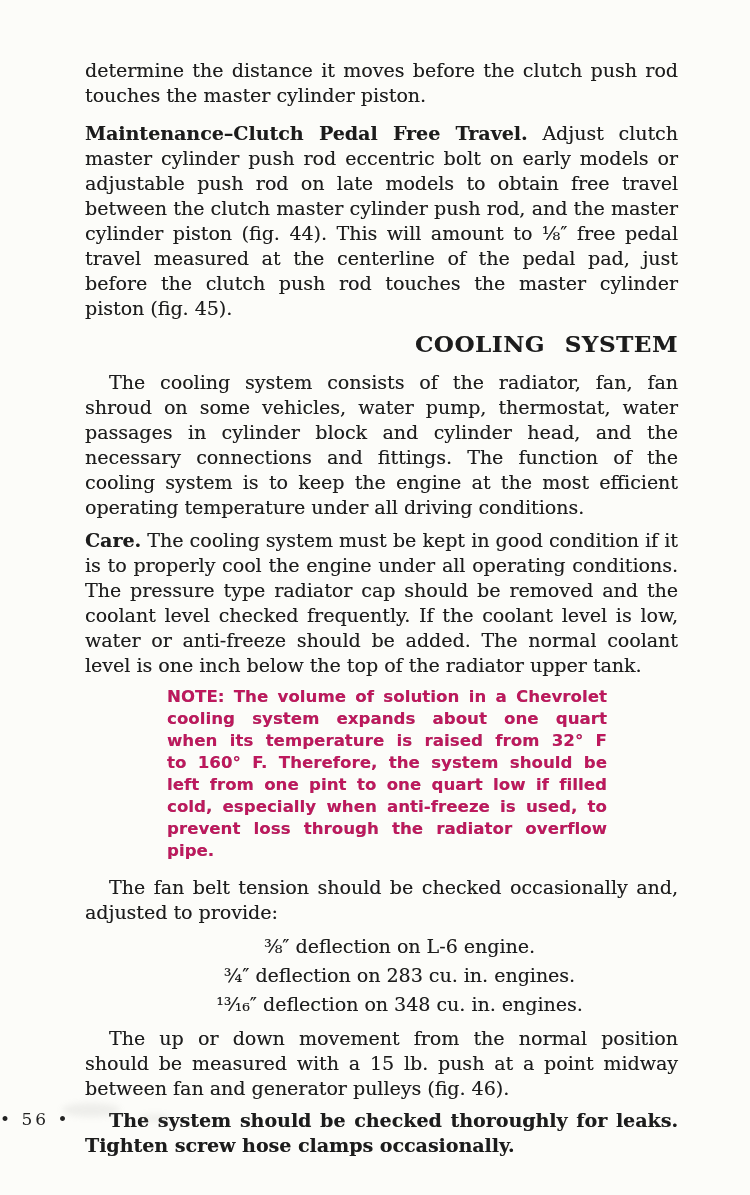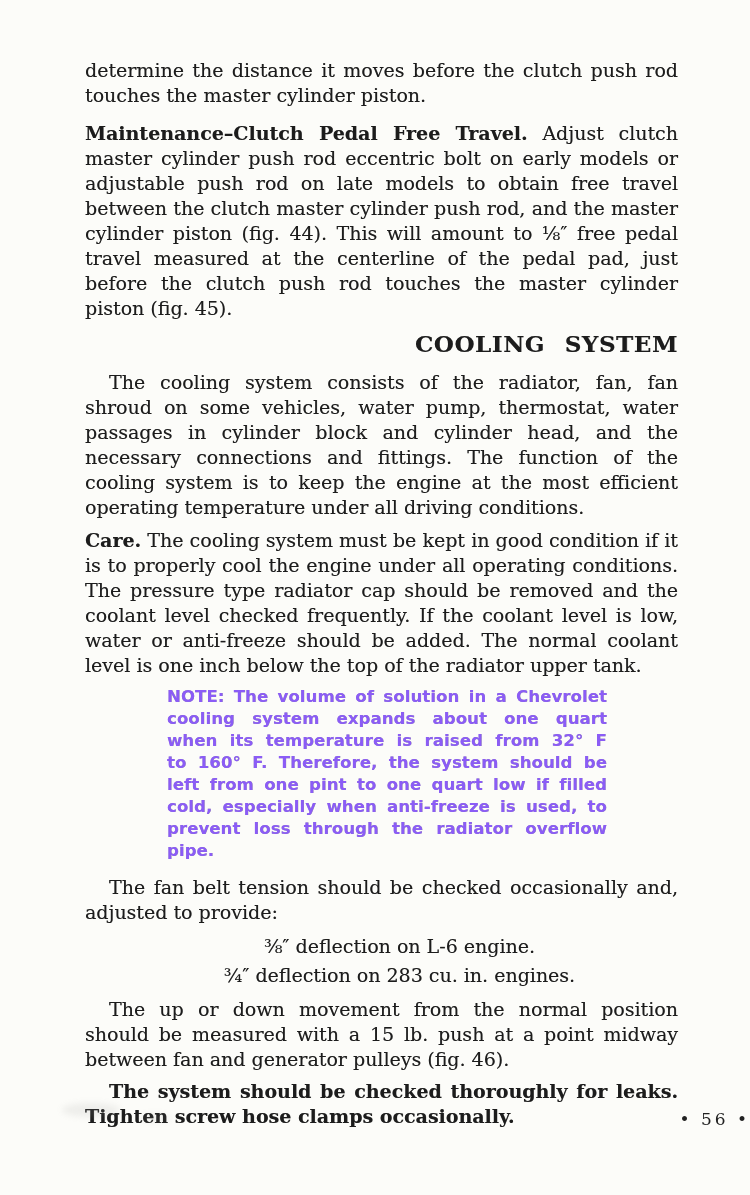--- a/index.html
+++ b/index.html
@@ -46,41 +46,41 @@
   .note-block {
     margin: 8px 0 0 82px;
     width: 440px;
     font-family: "DejaVu Sans", sans-serif;
     font-weight: bold;
     font-size: 16.5px;
     line-height: 22px;
     text-align: justify;
     word-spacing: 3px;
     letter-spacing: 0.1px;
-    color: #8b5cf6;
+    color: #be185d;
     text-shadow: 0.2px 0.2px 0.3px rgba(25,25,25,0.4);
   }
   .p-fanbelt { margin-top: 13px; }
   .spec-list {
     margin: 7px 0 0 36px;
     text-align: center;
   }
   .spec-item {
     font-size: 19px;
     line-height: 29px;
     text-shadow: 0.2px 0.2px 0.4px rgba(25,25,25,0.45);
   }
   .p-movement { margin-top: 7px; }
   .p-leaks { margin-top: 7px; font-weight: bold; }
   .page-footer {
     position: absolute;
     left: 0;
     top: 1109px;
     width: 750px;
-    text-align: right;
+    text-align: left;
     font-size: 17px;
     letter-spacing: 3px;
     color: #222;
   }
   .smudge {
     position: absolute;
     border-radius: 50%;
     background: #9a9a96;
     opacity: 0.14;
     filter: blur(3px);
@@ -104,20 +104,21 @@
 
     <p class="para p-care"><span class="lead">Care.</span><span> The cooling system must be kept in good condition if it is to properly cool the engine under all operating conditions. The pressure type radiator cap should be removed and the coolant level checked frequently. If the coolant level is low, water or anti-freeze should be added. The normal coolant level is one inch below the top of the radiator upper tank.</span></p>
 
     <div class="note-block">NOTE: The volume of solution in a Chevrolet cooling system expands about one quart when its temperature is raised from 32° F to 160° F. Therefore, the system should be left from one pint to one quart low if filled cold, especially when anti-freeze is used, to prevent loss through the radiator overflow pipe.</div>
 
     <p class="para indent p-fanbelt">The fan belt tension should be checked occasionally and, adjusted to provide:</p>
 
     <div class="spec-list">
       <div class="spec-item">⅜″ deflection on L-6 engine.</div>
       <div class="spec-item">¾″ deflection on 283 cu. in. engines.</div>
+      <div class="spec-item">¹³⁄₁₆″ deflection on 348 cu. in. engines.</div>
     </div>
 
     <p class="para indent p-movement">The up or down movement from the normal position should be measured with a 15 lb. push at a point midway between fan and generator pulleys (fig. 46).</p>
 
     <p class="para indent p-leaks">The system should be checked thoroughly for leaks. Tighten screw hose clamps occasionally.</p>
 
   </div>
 
   <div class="page-footer">• 56 •</div>
 

